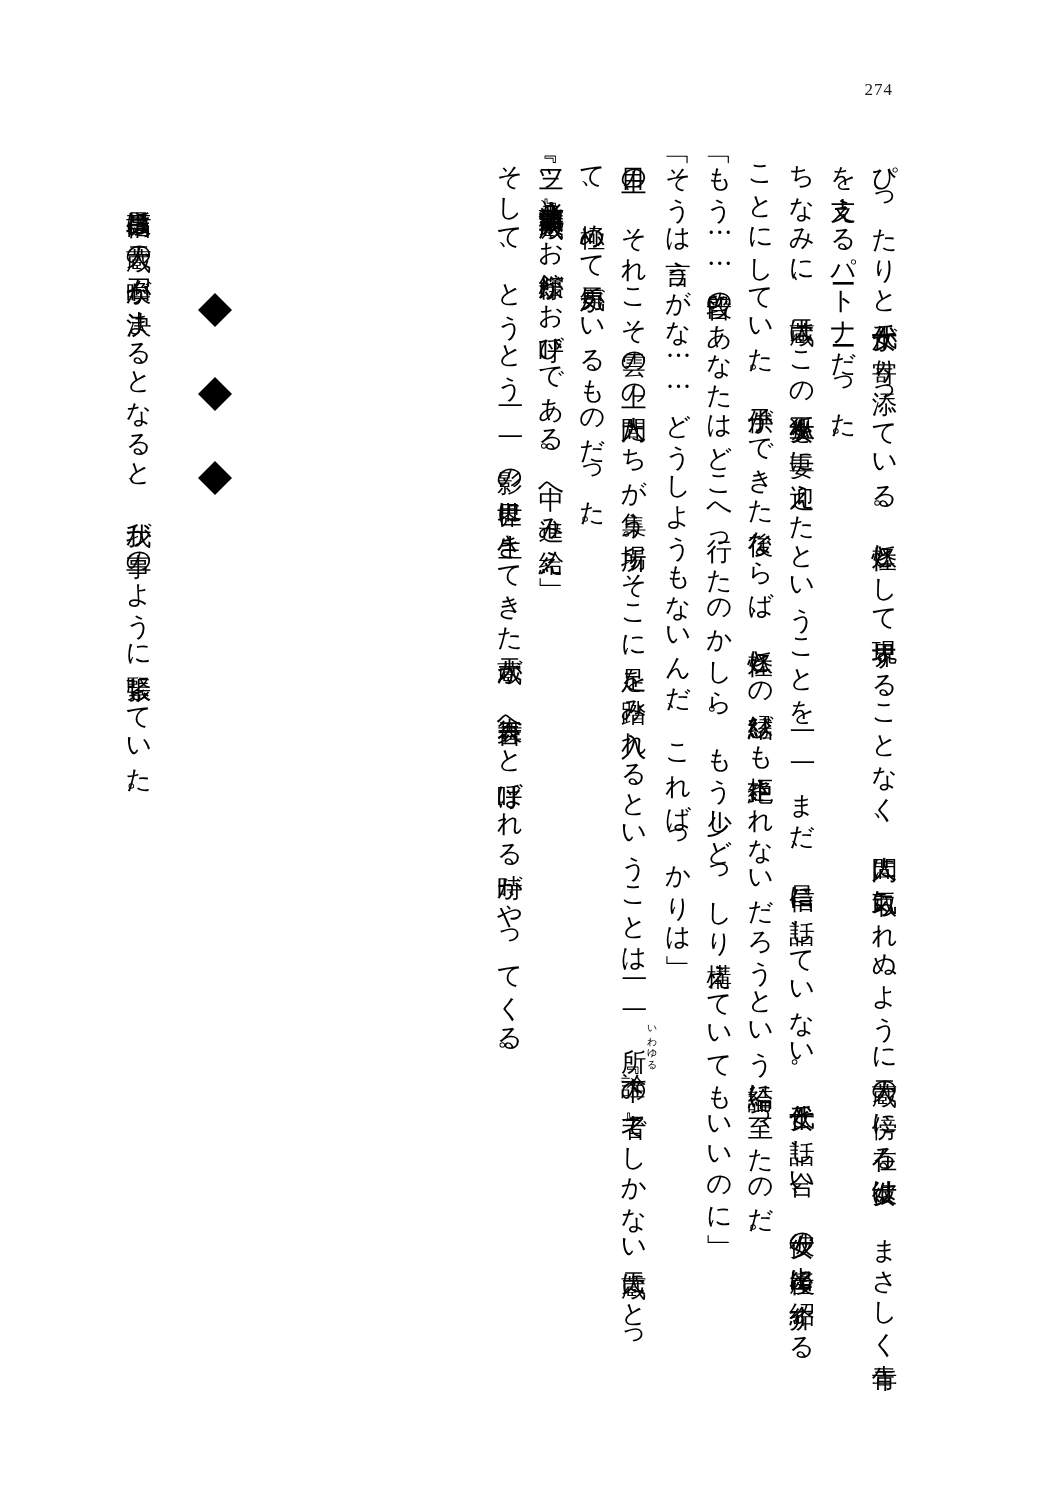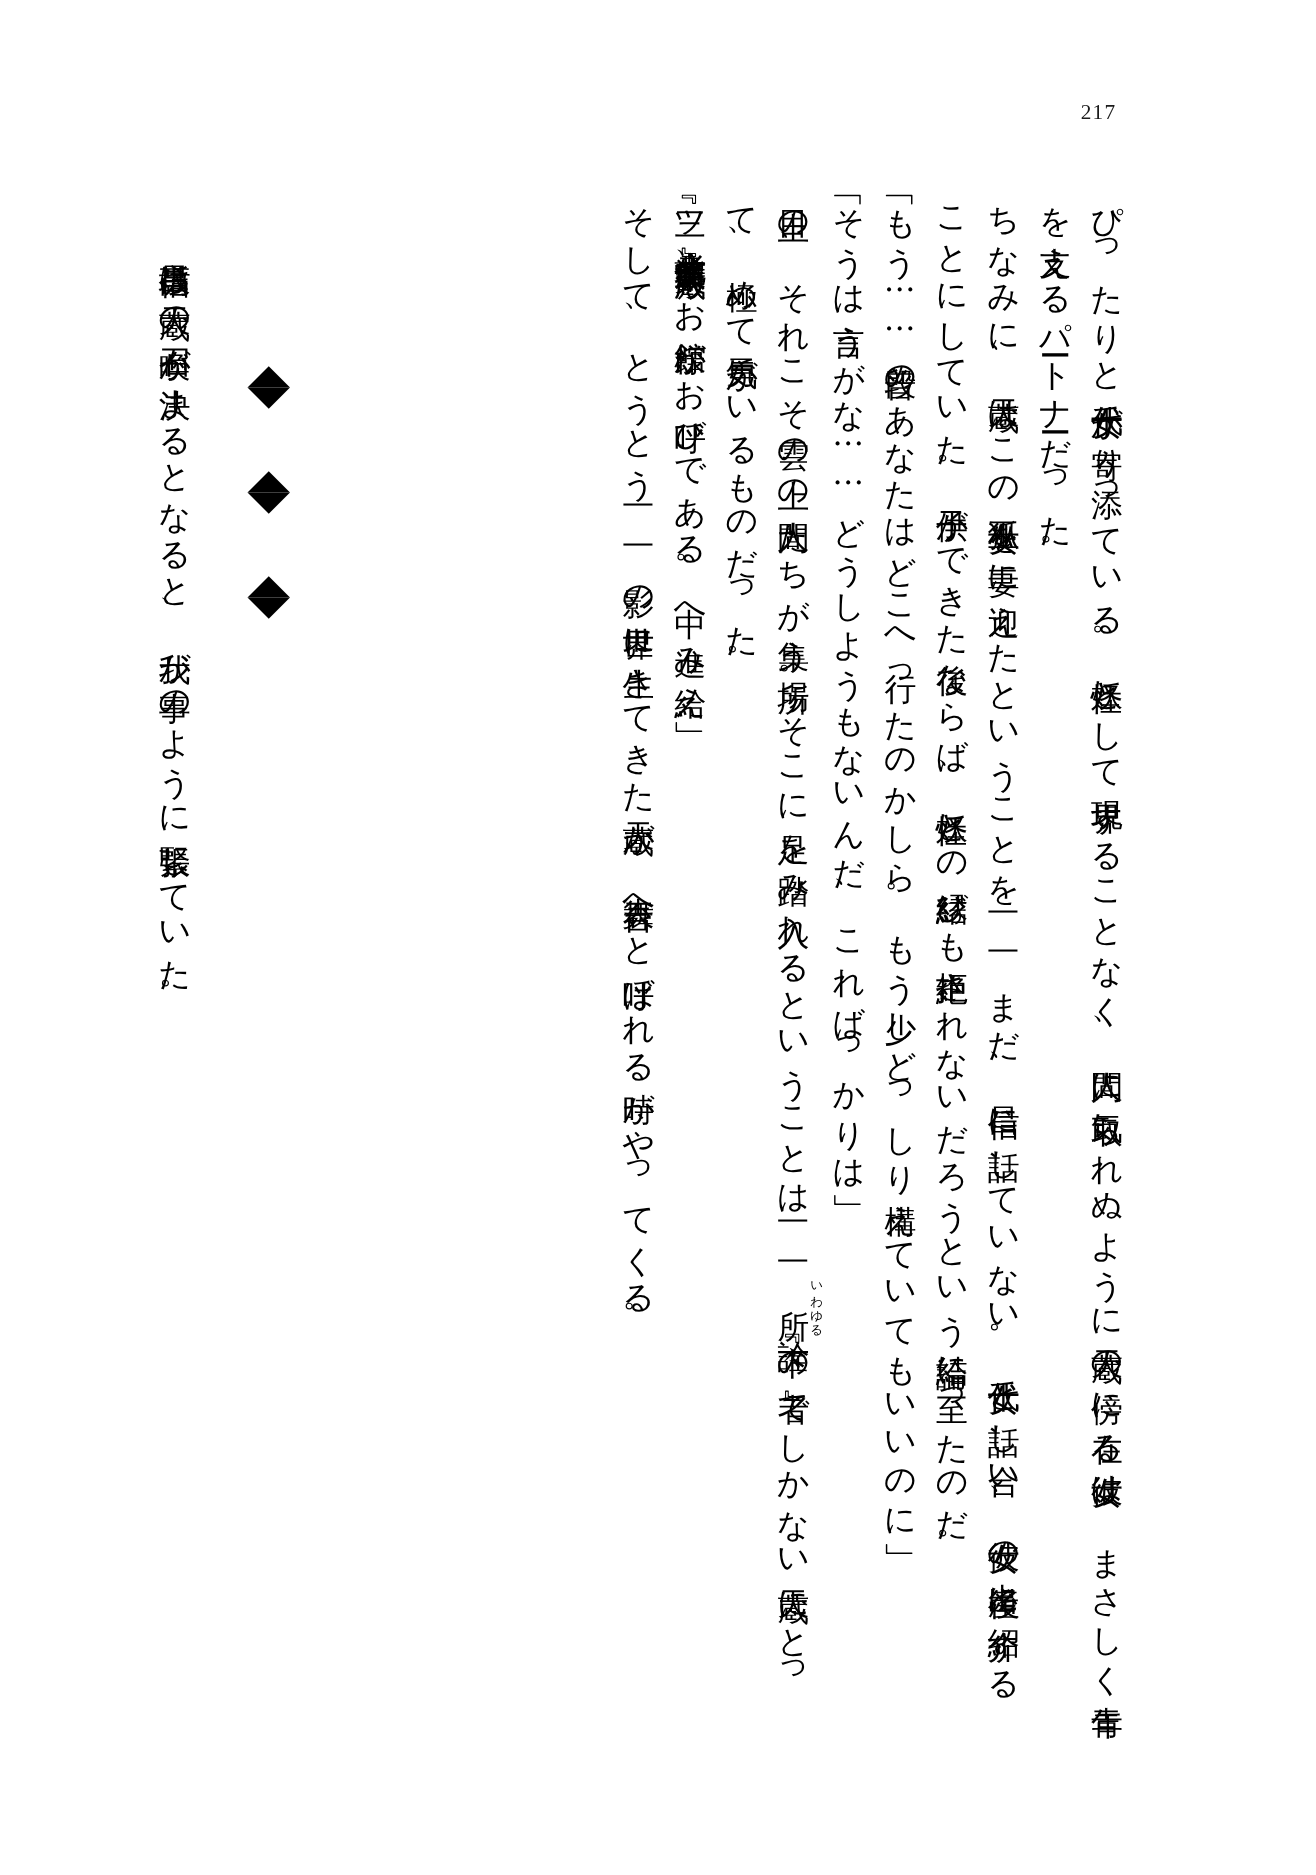--- a/index.html
+++ b/index.html
@@ -90,21 +90,21 @@
     letter-spacing: 1.3px;
     color: #000000;
   }
   .final-line p { margin: 0; }
 </style>
 </head>
 <body>
 
 <div class="page">
 
-  <div class="page-number">217</div>
+  <div class="page-number">274</div>
 
   <div class="text-block">
     <p>ぴったりと千代女が寄り添っている。妖怪として現界することなく、人間に気取られぬように天蔵の傍に在る彼女は、まさしく青年を支えるパートナーだった。</p>
     <p>ちなみに、天蔵はこの狐巫女を妻に迎えたということを——まだ、昌信に話していない。千代女と話し合い、彼女の出産後に紹介することにしていた。子供ができた後ならば、妖怪との縁結びも拒絶されないだろうという結論に至ったのだ。</p>
     <p>「もう……普段のあなたはどこへ行ったのかしら。もう少しどっしり構えていてもいいのに」</p>
     <p>「そうは言うがな……どうしようもないんだ、こればっかりは」</p>
     <p>目上の、それこそ雲の上の人間たちが集う場所。そこに足を踏み入れるということは——<ruby>所詮<rt>いわゆる</rt></ruby>『下々の者』でしかない天蔵にとって、極めて勇気がいるものだった。</p>
     <p>『三ツ者』北信濃衆筆頭・天蔵殿、お館様がお呼びである。中へ進み給え」</p>
     <p>そして、とうとう——影の世界に生きてきた天蔵が、表舞台へと呼ばれる時がやってくる。</p>
   </div>

